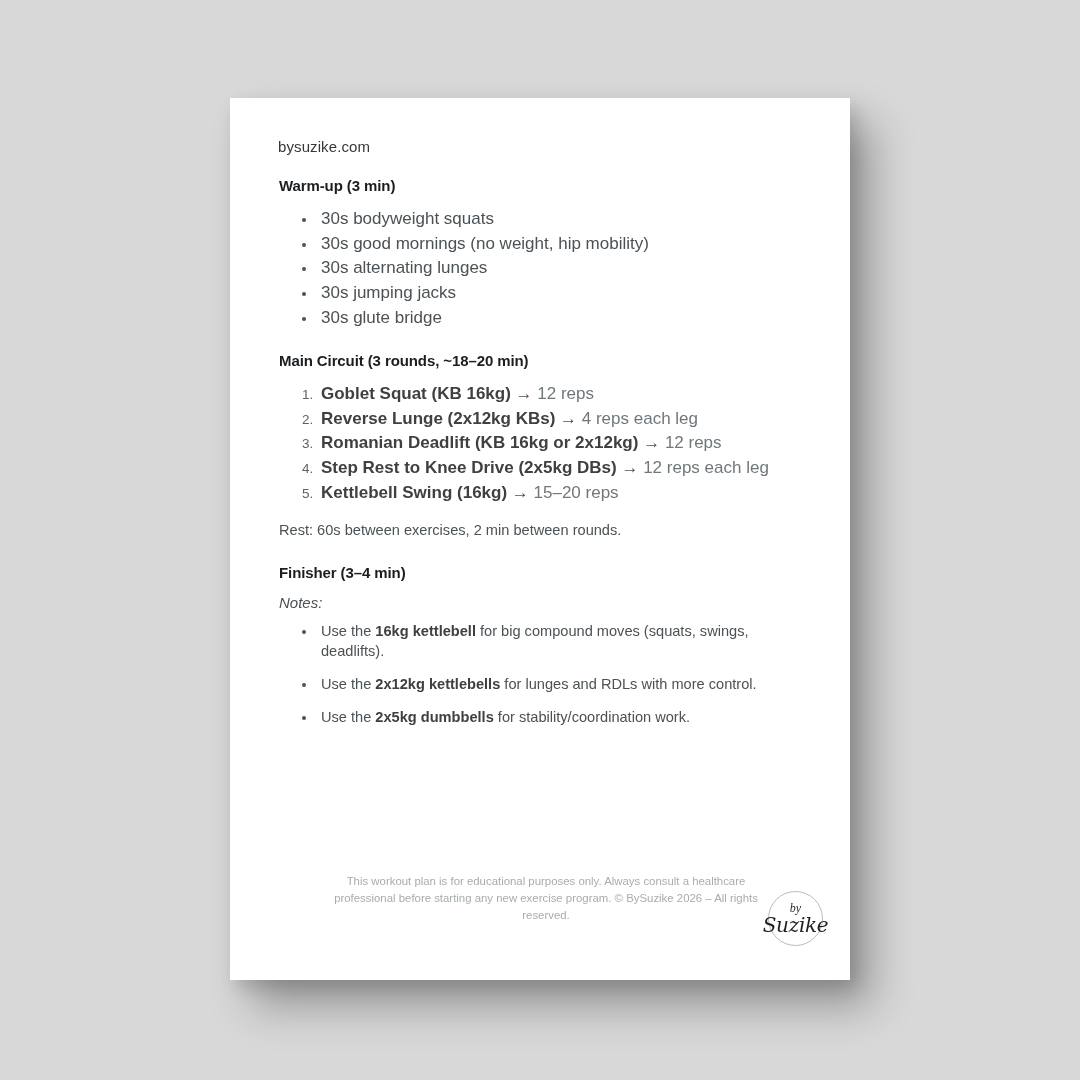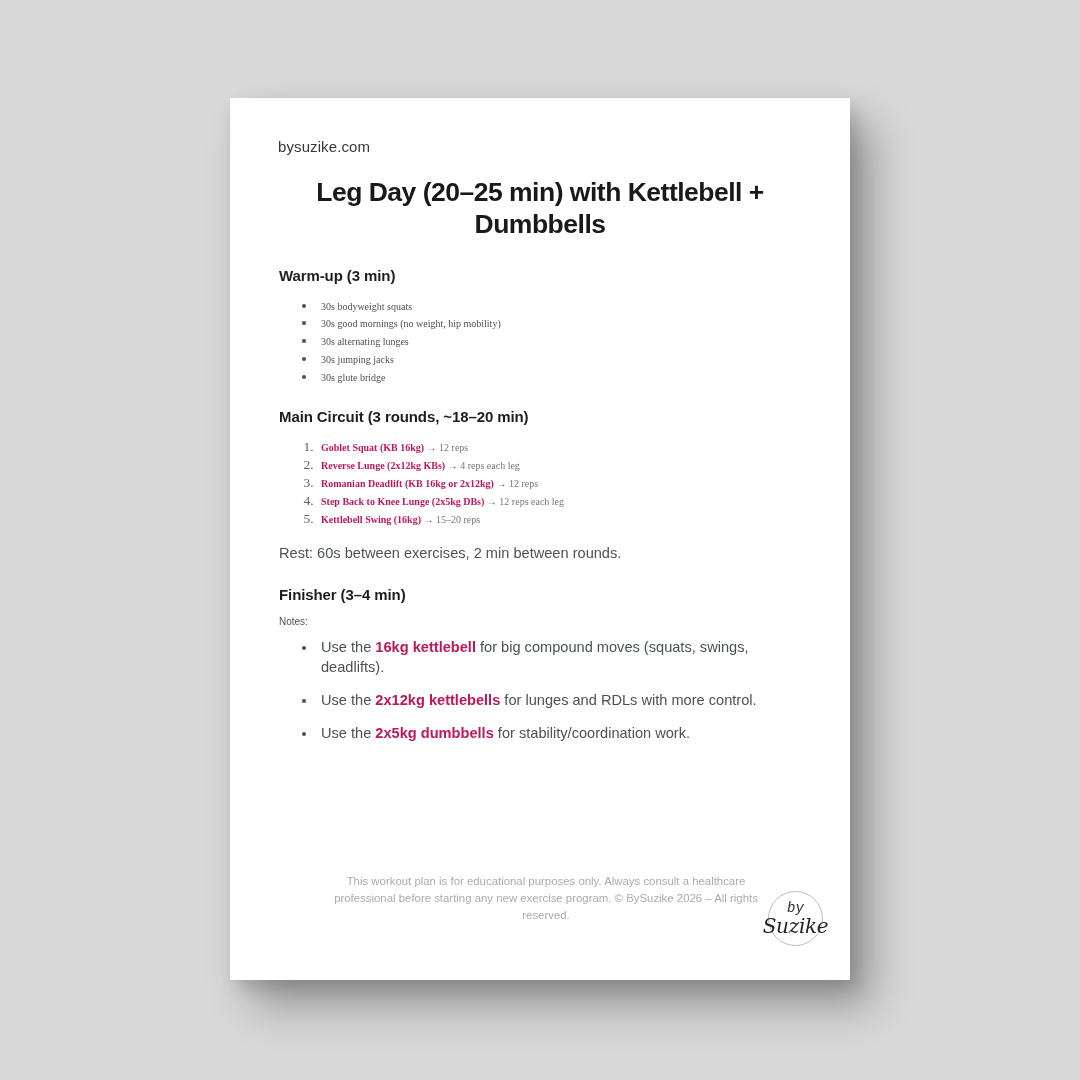--- a/index.html
+++ b/index.html
@@ -47,42 +47,42 @@
     margin: 0 0 13px 2px;
   }
   .spacer-top { margin-top: 23px; }
   ul.plain, ol.plain {
     margin: 0 0 0 0;
     padding-left: 40px;
   }
   ul.plain { list-style: disc; }
   ol.plain { list-style: decimal; }
   ul.plain li, ol.plain li {
-    font-size: 10px;
+    font-size: 17px;
     line-height: 1.39;
     color: #4b5155;
     margin-bottom: 1px;
     padding-left: 4px;
-    font-family: Liberation Serif, serif;
   }
   ul.plain li::marker { color: #4b5155; font-size: 13px; }
   ol.plain li::marker { color: #5d6367; font-size: 13.5px; }
-  li b, li strong { color: #be185d; font-weight: 700; }
+  li b, li strong { color: #404040; font-weight: 700; }
   .arrow { color: #4b5155; font-weight: 400; }
   .reps { color: #70777b; text-align: center; }
   .rest-line {
     font-size: 14.6px;
     color: #4b5155;
     margin: 16px 0 0 2px;
     line-height: 1.4;
   }
   .notes-label {
-    font-size: 10px;
+    font-size: 15px;
     color: #4b5155;
     margin: 8px 0 10px 2px;
+    font-style: italic;
   }
   ul.notes { margin: 0; padding-left: 40px; list-style: disc; }
   ul.notes li {
     font-size: 14.6px;
     line-height: 1.38;
     color: #4b5155;
     margin-bottom: 13px;
     padding-left: 4px;
   }
   ul.notes li::marker { color: #4b5155; font-size: 13px; }
@@ -101,23 +101,23 @@
     position: absolute;
     right: -8px; bottom: -22px;
     width: 55px; height: 55px;
     border: 1px solid #b9bcbe;
     border-radius: 50%;
     display: flex; flex-direction: column;
     align-items: center; justify-content: center;
     background: #fff;
   }
   .logo-by {
-    font-family: Liberation Mono, monospace;
+    font-family: Liberation Serif, serif;
     font-style: italic;
-    font-size: 14px;
+    font-size: 12px;
     color: #2b2d2f;
     line-height: 1;
     margin-bottom: 1px;
   }
   .logo-name {
     font-family: "DejaVu Serif", serif;
     font-style: italic;
     font-size: 20px;
     color: #1d1f21;
     line-height: 1;
@@ -125,37 +125,36 @@
   }
 </style>
 </head>
 <body>
 
 <div id="stage">
   <div class="page">
 
     <div class="site-url">bysuzike.com</div>
 
-    <h1 class="doc-title">Leg Day (20–25 min) with Kettlebell + Dumbbells</h1>
 
     <div class="sec-heading">Warm-up (3 min)</div>
     <ul class="plain" id="warmup-list">
         <li>30s bodyweight squats</li>
         <li>30s good mornings (no weight, hip mobility)</li>
         <li>30s alternating lunges</li>
         <li>30s jumping jacks</li>
         <li>30s glute bridge</li>
       </ul>
 
     <div class="sec-heading spacer-top">Main Circuit (3 rounds, ~18–20 min)</div>
     <ol class="plain" id="circuit-list">
         <li><b>Goblet Squat (KB 16kg)</b><span class="arrow"> → </span><span class="reps">12 reps</span></li>
         <li><b>Reverse Lunge (2x12kg KBs)</b><span class="arrow"> → </span><span class="reps">4 reps each leg</span></li>
         <li><b>Romanian Deadlift (KB 16kg or 2x12kg)</b><span class="arrow"> → </span><span class="reps">12 reps</span></li>
-        <li><b>Step Back to Knee Lunge (2x5kg DBs)</b><span class="arrow"> → </span><span class="reps">12 reps each leg</span></li>
+        <li><b>Step Rest to Knee Drive (2x5kg DBs)</b><span class="arrow"> → </span><span class="reps">12 reps each leg</span></li>
         <li><b>Kettlebell Swing (16kg)</b><span class="arrow"> → </span><span class="reps">15–20 reps</span></li>
       </ol>
 
     <div class="rest-line">Rest: 60s between exercises, 2 min between rounds.</div>
 
     <div class="sec-heading spacer-top">Finisher (3–4 min)</div>
 
     <div class="notes-label">Notes:</div>
     <ul class="notes" id="notes-list">
         <li>Use the <b>16kg kettlebell</b> for big compound moves (squats, swings, deadlifts).</li>

